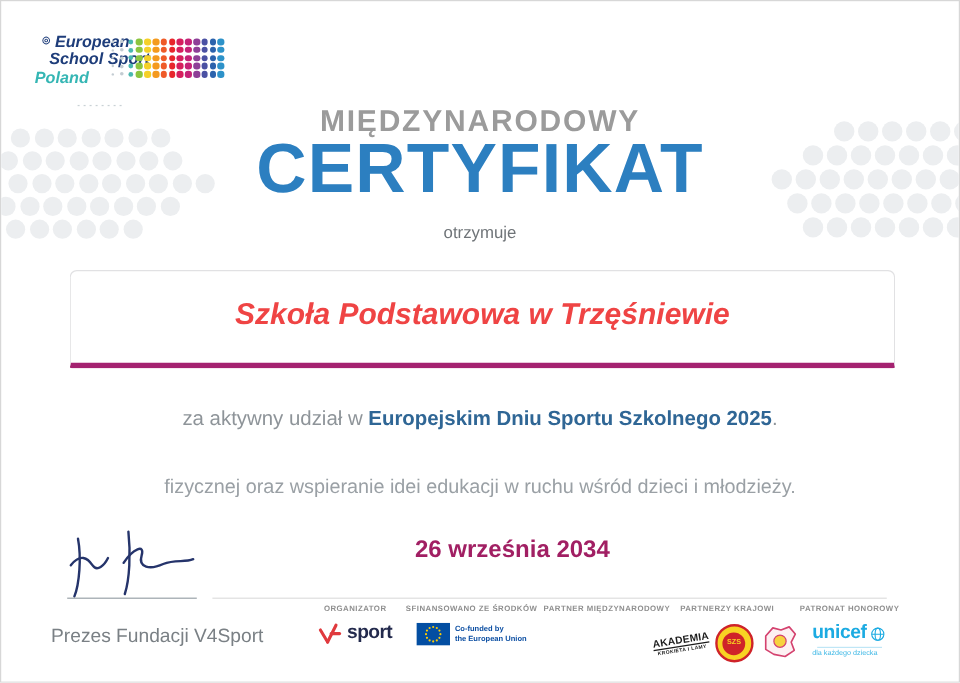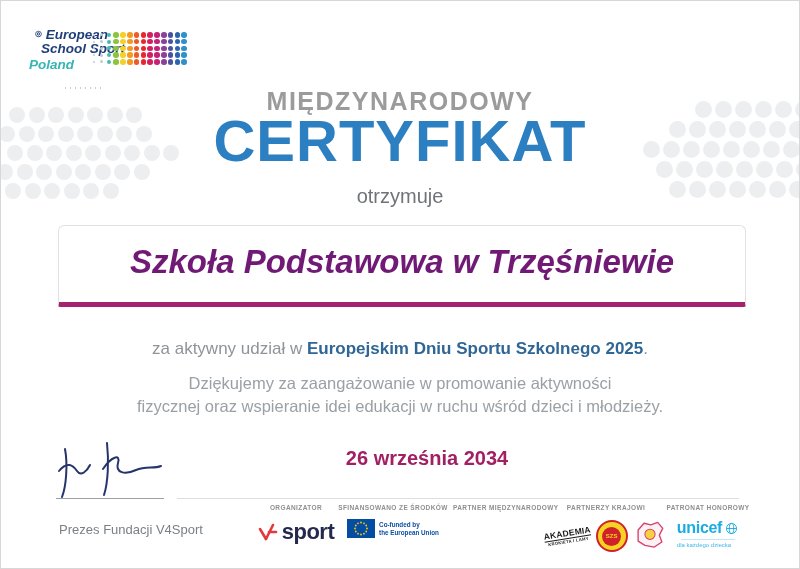--- a/index.html
+++ b/index.html
@@ -13,46 +13,46 @@
   .essd .l2{margin-left:14px;}
   .essd .l3{margin-left:8px;}
   .essd .mark{font-size:8px;vertical-align:3px;color:#1e3d7a;font-style:normal;}
   .essd .country{font-style:italic;font-weight:700;color:#35b6b4;font-size:13.5px;margin-left:2px;margin-top:1px;}
   .leader{position:absolute;height:4px;background-image:radial-gradient(#c3ccd1 0.9px, transparent 1.1px);background-size:5px 4px;}
   
   .kicker{position:absolute;left:0;width:100%;top:86px;text-align:center;font-size:25px;font-weight:800;
           letter-spacing:1.5px;color:#9b9b9b;}
   .title{position:absolute;left:0;width:100%;top:106px;text-align:center;font-size:58px;font-weight:800;
          letter-spacing:1px;color:#2c7fc0;}
-  .subtitle{position:absolute;left:0;width:100%;top:184px;text-align:center;font-size:20px;color:#6f7478;}
+  .subtitle{position:absolute;left:0;width:100%;top:184px;text-align:center;font-size:14px;color:#6f7478;}
   
   .namebox{position:absolute;left:57px;top:224px;width:686px;height:76px;background:#fff;
            border:1px solid #e1e1e3;border-bottom:5px solid #a42270;border-radius:6px 6px 2px 2px;}
-  .namebox .name{width:100%;text-align:center;line-height:72px;font-size:33px;font-weight:700;
-                 font-style:italic;color:#701a75;}
+  .namebox .name{width:100%;text-align:center;line-height:72px;font-size:25px;font-weight:700;
+                 font-style:italic;color:#ef4444;}
   
   .award{position:absolute;left:0;width:100%;top:338px;text-align:center;font-size:17px;color:#8e9499;}
   .award b{color:#2f6695;font-weight:700;}
   .thanks{position:absolute;left:0;width:100%;top:371px;text-align:center;font-size:16.5px;
           line-height:23px;color:#9aa0a5;}
   .date{position:absolute;left:50%;transform:translateX(-50%);margin-left:27px;top:446px;
         font-size:20px;font-weight:800;color:#a11f63;white-space:nowrap;}
   
   .sig-svg{position:absolute;left:50px;top:436px;}
   .sig-line{position:absolute;left:55px;top:497px;width:108px;height:1px;background:#9aa2a8;}
   .divider{position:absolute;left:176px;top:497px;width:562px;height:1px;background:#dedede;}
   .sig-name{position:absolute;left:40px;top:504px;width:180px;text-align:center;
             font-size:15px;font-weight:700;color:#6d7378;}
   .sig-title{position:absolute;left:40px;top:521px;width:180px;text-align:center;
-             font-size:13px;color:#7a8085;}
+             font-size:16px;color:#7a8085;}
   
   .fgroup{position:absolute;top:503px;text-align:center;}
   .flabel{font-size:6.5px;font-weight:700;letter-spacing:0.4px;color:#8f8f8f;white-space:nowrap;}
   .flogo{margin-top:8px;display:flex;align-items:center;justify-content:center;gap:4px;}
-  .v4word{font-size:22px;font-weight:800;color:#232a4d;letter-spacing:-0.5px;}
+  .v4word{font-size:16px;font-weight:800;color:#232a4d;letter-spacing:-0.5px;}
   .eutxt{font-size:6.3px;color:#0b4ea2;text-align:left;line-height:8px;font-weight:600;}
   .beactive{display:inline-block;}
   .ba-top{font-weight:800;font-size:16px;letter-spacing:0.5px;white-space:nowrap;margin-top:48px;}
   .ba-hash{color:#111;}
   .ba-active{color:#f2c500;}
   .ba-bar{margin-top:1px;background:#111;color:#fff;font-size:4px;letter-spacing:0.6px;
           padding:1.5px 3px;font-style:italic;white-space:nowrap;}
   .akademia{transform:rotate(-9deg);color:#1c1c1c;}
   .ak1{font-size:8.5px;font-weight:800;letter-spacing:0.2px;}
   .ak2{font-size:4.2px;font-weight:700;letter-spacing:0.3px;border-top:0.5px solid #1c1c1c;}
@@ -87,21 +87,21 @@
   <div class="subtitle">otrzymuje</div>
 
   <div class="namebox">
     <div class="name">Szkoła Podstawowa w Trzęśniewie</div>
   </div>
 
   <div class="award">
     <span>za aktywny udział w </span><b>Europejskim Dniu Sportu Szkolnego 2025</b><span>.</span>
   </div>
   <div class="thanks">
-    <span>Dziękujemy za zaangażowanie w promowanie aktywności</span><br>
+    <br>
     <span>fizycznej oraz wspieranie idei edukacji w ruchu wśród dzieci i młodzieży.</span>
   </div>
 
   <div class="date">26 września 2034</div>
 
   <svg class="sig-svg" width="140" height="62" viewBox="0 0 140 62">
     <g fill="none" stroke="#25346b" stroke-width="2" stroke-linecap="round">
       <path d="M14,12 C17,28 15,50 11,60"></path>
       <path d="M8,34 C16,24 22,28 26,34 C30,40 36,34 39,28"></path>
       <path d="M56,6 C58,24 57,46 53,58"></path>

